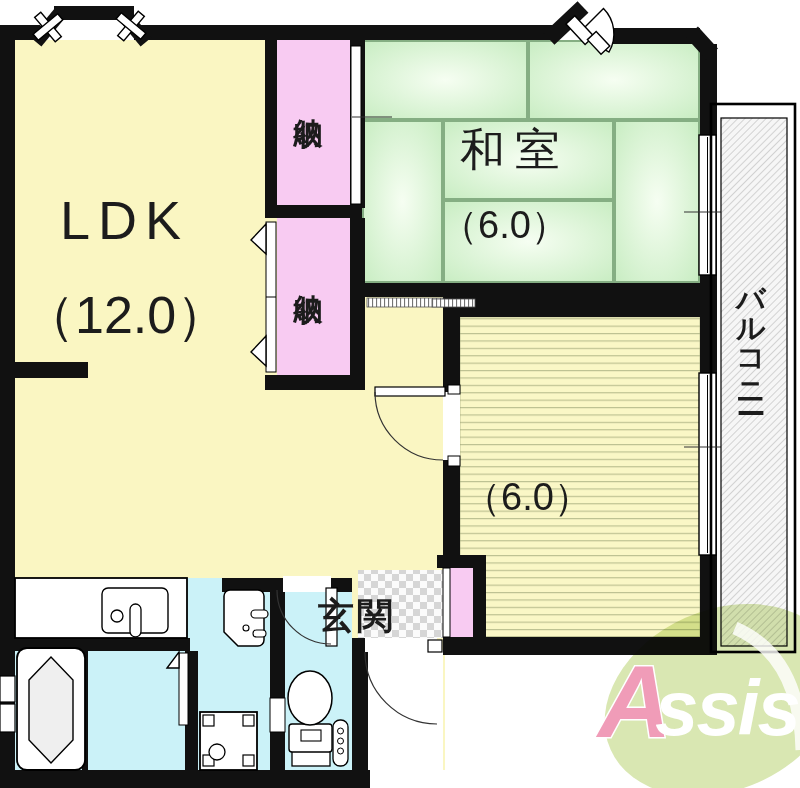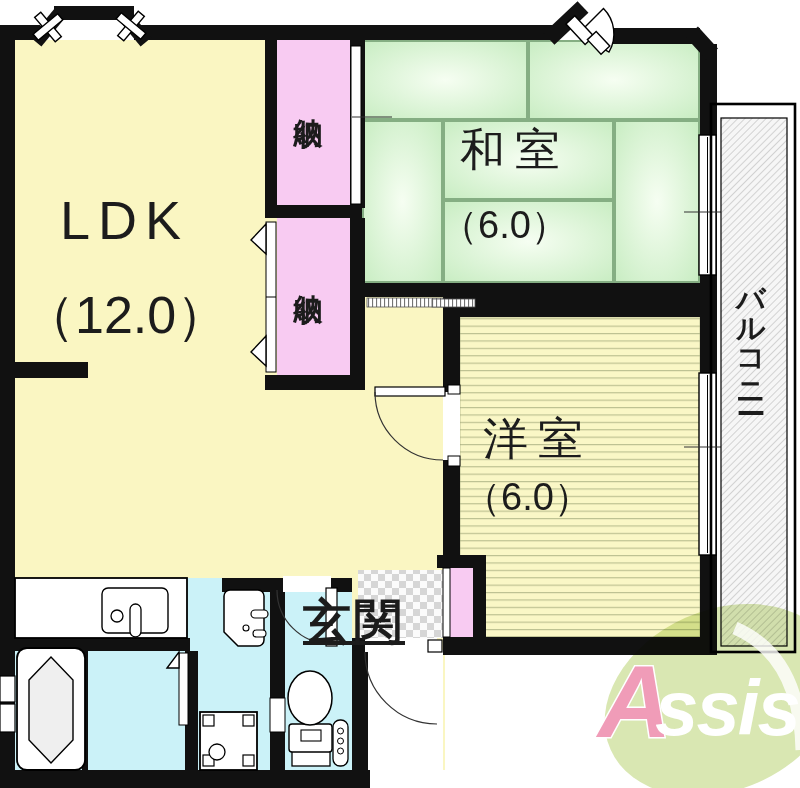--- a/index.html
+++ b/index.html
@@ -223,22 +223,21 @@
     <text x="655" y="735" font-size="78" font-weight="bold" font-style="italic" font-family="Liberation Sans, DejaVu Sans, sans-serif" fill="#ffffff" letter-spacing="-2">ssist</text>
   </g>
 </svg>
 
 <div class="lbl" style="left:60px;top:192px;width:150px;font-size:54px;letter-spacing:8px;">LDK</div>
 <div class="lbl" style="left:23px;top:252px;width:200px;font-size:52px;margin-top:36px;">（12.0）</div>
 
 <div class="lbl" style="left:460px;top:126px;width:160px;font-size:45px;letter-spacing:10px;">和室</div>
 <div class="lbl" style="left:440px;top:206px;width:200px;font-size:38px;">（6.0）</div>
 
-<div class="lbl" style="left:483px;top:415px;width:160px;font-size:45px;letter-spacing:10px;">洋室</div>
 <div class="lbl" style="left:463px;top:478px;width:200px;font-size:38px;">（6.0）</div>
 
 <div class="lbl vtext" style="left:293px;top:96px;font-size:29px;font-weight:600;">収納</div>
 <div class="lbl vtext" style="left:293px;top:272px;font-size:29px;font-weight:600;">収納</div>
 
-<div class="lbl" style="left:303px;top:597px;width:120px;font-size:48px;letter-spacing:3px;font-weight:600;text-decoration:underline;">玄関</div>
+<div class="lbl" style="left:318px;top:597px;width:120px;font-size:36px;letter-spacing:3px;font-weight:600;">玄関</div>
 
 <div class="lbl vtext" style="left:736px;top:266px;font-size:29px;font-weight:600;">バルコニー</div>
 </div>
 
 </body></html>

